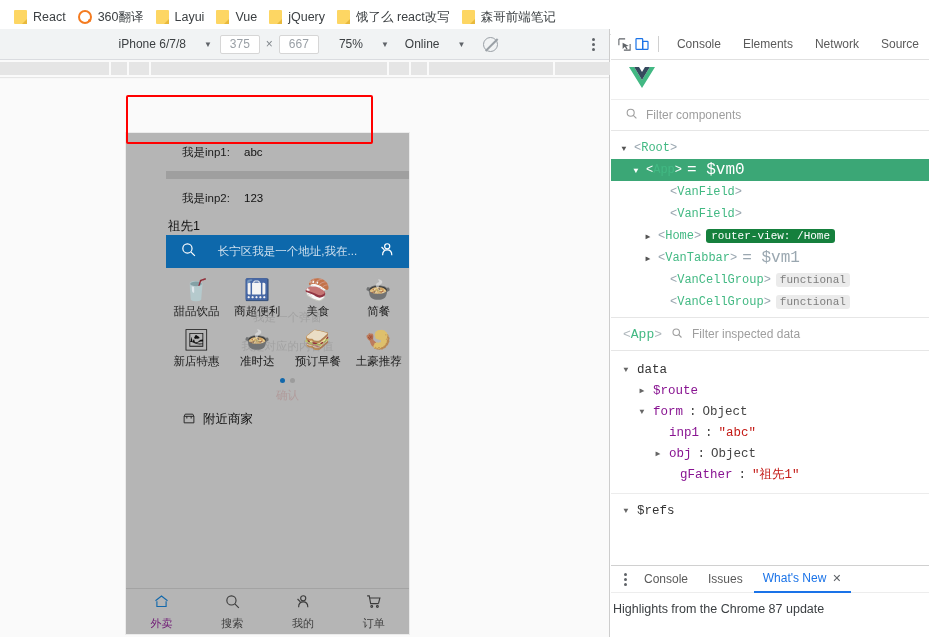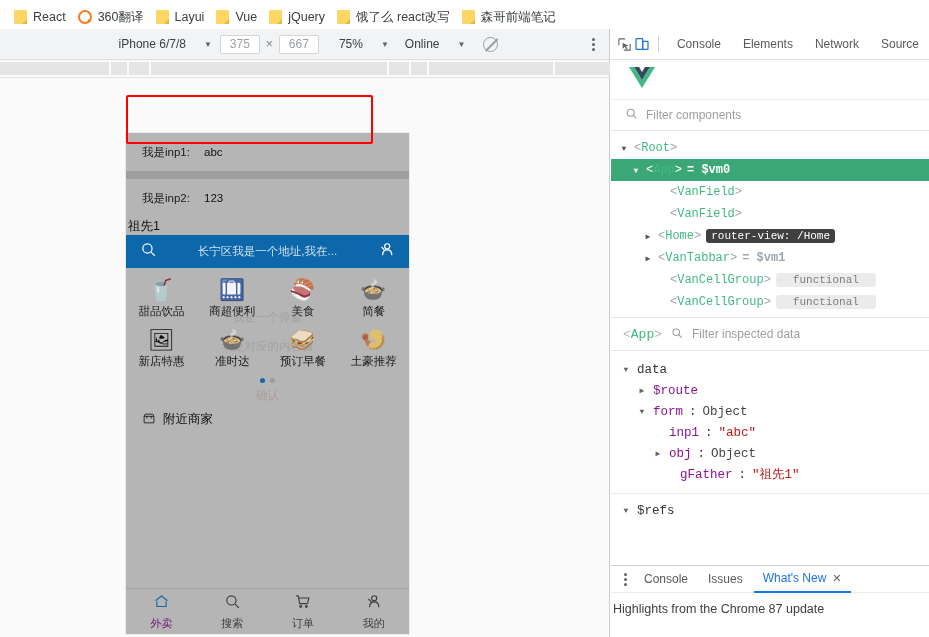--- a/index.html
+++ b/index.html
@@ -89,20 +89,21 @@
   #canvas {
     position:absolute; left:0; top:50px; width:609px; height:558px;
     background:#fafafa;
   }
 
   
   #viewport {
     position:absolute; left: 126px; top: 54px; width: 283px; height: 501px;
     background:#b5b5b5; overflow:hidden;
     box-shadow: 0 0 0 1px rgba(0,0,0,0.06);
+    padding-left: 40px;
   }
   .cell {
     background:#b5b5b5; display:flex; align-items:center;
     padding: 0 16px; font-size: 11.5px; color:#222; height: 38px;
   }
   .cell-label { width: 62px; color:#1a1a1a; }
   .cell-val { color:#111; }
   #cell-gap { height: 8px; background:#9f9f9f; }
   #gfather { padding: 0 2px; font-size: 12.5px; color:#111; height: 18px; line-height:18px; background:#b5b5b5;}
 
@@ -174,23 +175,23 @@
     font-size: 12px; color:#9e9e9e;
   }
   #tree { padding: 6px 0 0 0; font-family: "Liberation Mono", monospace; font-size: 12px; flex: 0 0 auto;}
   .tnode { display:flex; align-items:center; height: 22px; padding-left: 8px; gap: 5px; white-space:nowrap;}
   .tnode.sel { background:#3ba776; }
   .tnode.sel .tag, .tnode.sel .vm, .tnode.sel .arrow { color:#fff !important; }
   .arrow { font-size: 8px; color:#555; width: 10px; display:inline-block; text-align:center;}
   .arrow.blank { visibility:hidden; }
   .tag { color:#9aa7b0; }
   .tag b { color:#42b983; font-weight:normal; }
-  .vm { color:#9aa7b0; font-size: 12px; font-weight: bold;}
-  .badge-router { background:#404040; color:#fff; border-radius:3px; padding: 1px 5px; font-size: 11px;}
-  .badge-fn { background:#ebebeb; color:#7d7d7d; border-radius:3px; padding: 1px 17px; font-size: 11px;}
+  .vm { color:#9aa7b0; font-size: 16px;}
+  .badge-router { background:#15803d; color:#fff; border-radius:3px; padding: 1px 5px; font-size: 11px;}
+  .badge-fn { background:#ebebeb; color:#7d7d7d; border-radius:3px; padding: 1px 4px; font-size: 11px;}
 
   #insp-head {
     height: 34px; display:flex; align-items:center; gap: 9px; padding-left: 12px;
     border-top: 1px solid #e6e6e6; border-bottom: 1px solid #e6e6e6; margin-top: 4px;
   }
   #insp-head .ih-tag { font-family:"Liberation Mono", monospace; font-size: 13px; color:#b0b8bd; }
   #insp-head .ih-tag b { color:#42b983; font-weight:normal;}
   #insp-head .ih-ph { font-size: 12px; color:#9e9e9e; }
 
   #datatree { padding-top: 8px; font-family:"Liberation Mono", monospace; font-size: 12.5px; }
@@ -395,37 +396,37 @@
               <svg width="17" height="17" viewBox="0 0 24 24" fill="none" stroke="#3c3c3c" stroke-width="1.6">
                 <circle cx="10.5" cy="10.5" r="6.5"></circle>
                   <line x1="15.3" y1="15.3" x2="21" y2="21"></line>
               </svg>
             </span>
             <span class="tlbl">搜索</span>
           </div>
           <div class="tab">
             <span>
               <svg width="17" height="17" viewBox="0 0 24 24" fill="none" stroke="#3c3c3c" stroke-width="1.6">
+                <circle cx="13" cy="7.5" r="3.6"></circle>
+                  <path d="M6.5 20 C6.5 15 9.5 12.5 13 12.5 C16.5 12.5 19.5 15 19.5 20"></path>
+                <path d="M5 8.5 L9 12.5"></path>
+              </svg>
+            </span>
+            <span class="tlbl">我的</span>
+          </div>
+          <div class="tab">
+            <span>
+              <svg width="17" height="17" viewBox="0 0 24 24" fill="none" stroke="#3c3c3c" stroke-width="1.6">
                 <path d="M3 4 L6 4 L8 15 L19 15"></path>
                   <path d="M6.5 7 L21 7 L19 15"></path>
                 <circle cx="9.5" cy="19" r="1.3"></circle>
                   <circle cx="17.5" cy="19" r="1.3"></circle>
               </svg>
             </span>
             <span class="tlbl">订单</span>
-          </div>
-          <div class="tab">
-            <span>
-              <svg width="17" height="17" viewBox="0 0 24 24" fill="none" stroke="#3c3c3c" stroke-width="1.6">
-                <circle cx="13" cy="7.5" r="3.6"></circle>
-                  <path d="M6.5 20 C6.5 15 9.5 12.5 13 12.5 C16.5 12.5 19.5 15 19.5 20"></path>
-                <path d="M5 8.5 L9 12.5"></path>
-              </svg>
-            </span>
-            <span class="tlbl">我的</span>
           </div>
         </div>
 
       </div>
     </div>
   </div>
 
   <div class="annot" id="annot-inp1"></div>
   <div class="annot" id="annot-data"></div>
 

